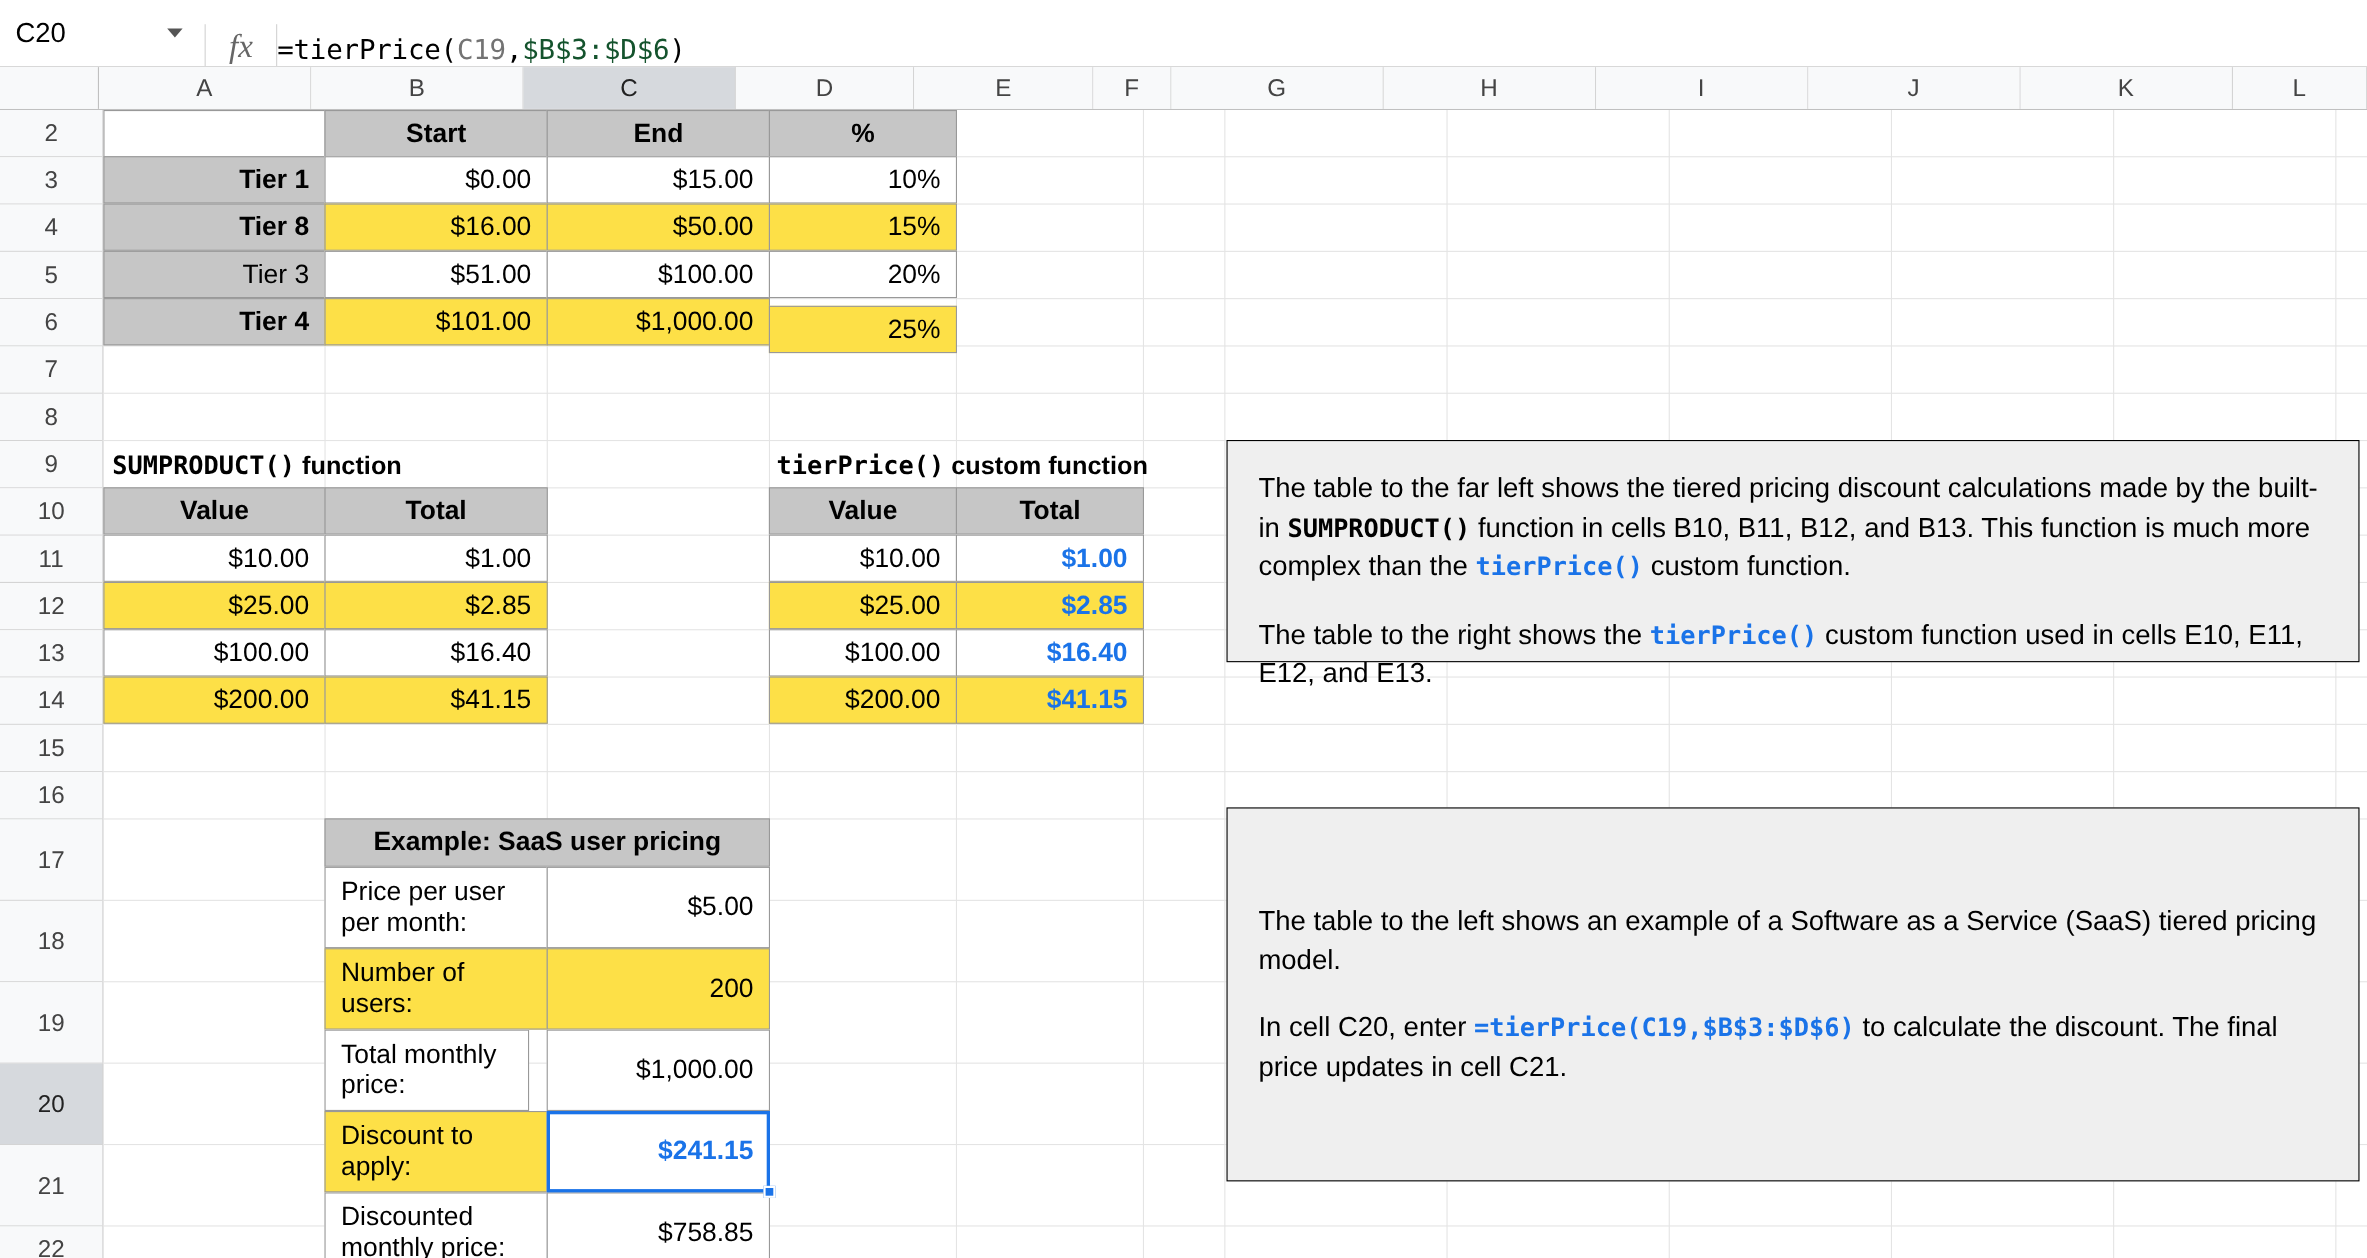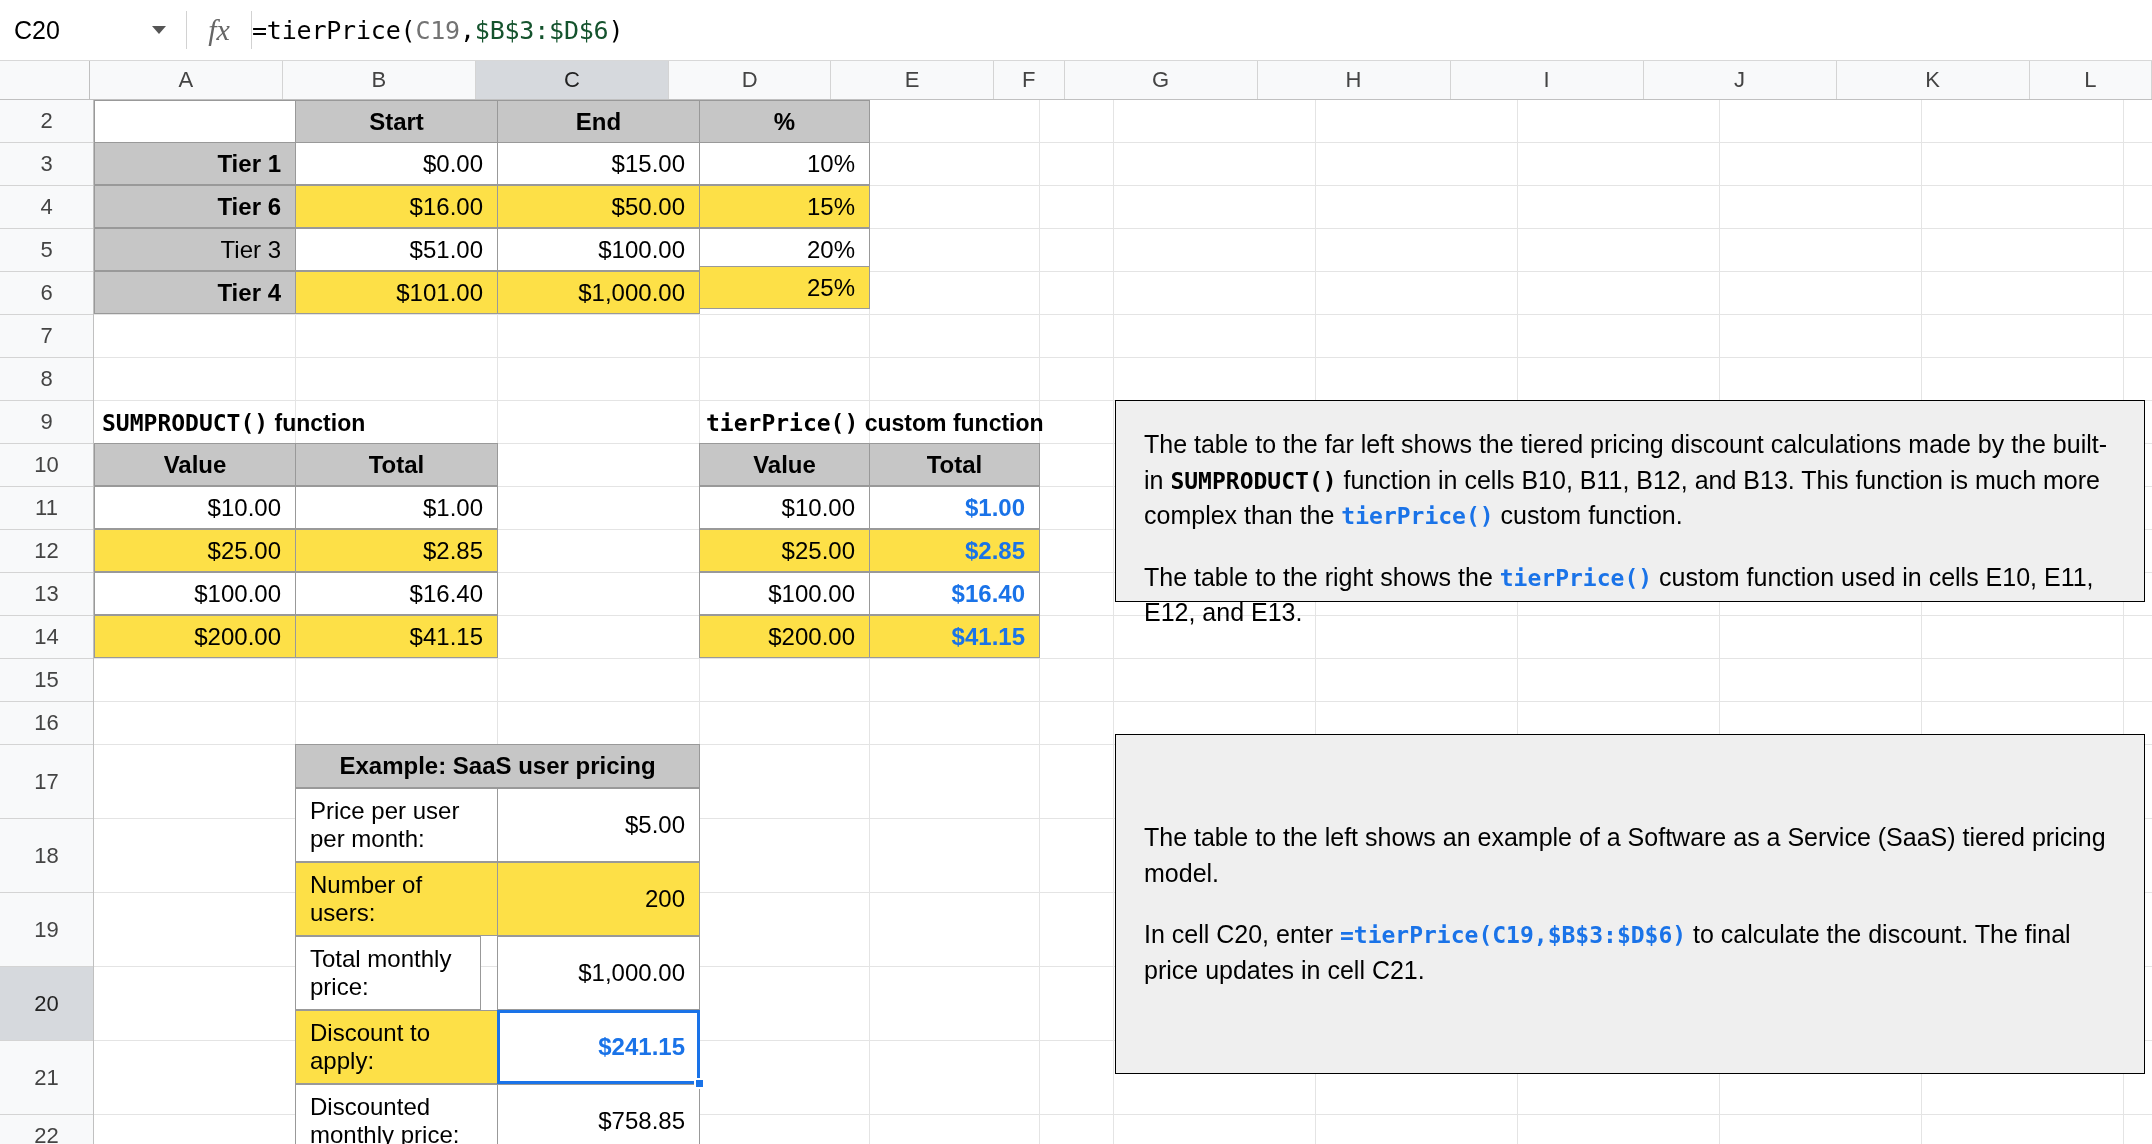--- a/index.html
+++ b/index.html
@@ -13,21 +13,21 @@
     height: 1144px;
     overflow: hidden;
     position: relative;
     color: #000;
   }
 
   
   .formula-bar {
     height: 60px;
     display: flex;
-    align-items: center;
+    align-items: flex-end;
     border-bottom: 1px solid #d8d8d8;
     background: #ffffff;
     position: relative;
   }
   .namebox {
     width: 186px;
     height: 60px;
     display: flex;
     align-items: center;
     padding-left: 14px;
@@ -316,34 +316,34 @@
       <div class="cell white bd" style="left:0;top:0;width:202px;height:43px"></div>
       <div class="cell c hdr-grey bd" style="left:201px;top:0;width:203px;height:43px">Start</div>
       <div class="cell c hdr-grey bd" style="left:403px;top:0;width:203px;height:43px">End</div>
       <div class="cell c hdr-grey bd" style="left:605px;top:0;width:171px;height:43px">%</div>
 
       <div class="cell r hdr-grey bd" style="left:0;top:42px;width:202px;height:43px;font-weight:bold">Tier 1</div>
       <div class="cell r white bd" style="left:201px;top:42px;width:203px;height:43px">$0.00</div>
       <div class="cell r white bd" style="left:403px;top:42px;width:203px;height:43px">$15.00</div>
       <div class="cell r white bd" style="left:605px;top:42px;width:171px;height:43px">10%</div>
 
-      <div class="cell r hdr-grey bd" style="left:0;top:85px;width:202px;height:43px;font-weight:bold">Tier 6</div>
+      <div class="cell r hdr-grey bd" style="left:0;top:85px;width:202px;height:43px;font-weight:bold">Tier 8</div>
       <div class="cell r zebra bd" style="left:201px;top:85px;width:203px;height:43px">$16.00</div>
       <div class="cell r zebra bd" style="left:403px;top:85px;width:203px;height:43px">$50.00</div>
       <div class="cell r zebra bd" style="left:605px;top:85px;width:171px;height:43px">15%</div>
 
       <div class="cell r hdr-grey bd" style="left:0;top:128px;width:202px;height:43px;font-weight:normal">Tier 3</div>
       <div class="cell r white bd" style="left:201px;top:128px;width:203px;height:43px">$51.00</div>
       <div class="cell r white bd" style="left:403px;top:128px;width:203px;height:43px">$100.00</div>
       <div class="cell r white bd" style="left:605px;top:128px;width:171px;height:43px">20%</div>
 
       <div class="cell r hdr-grey bd" style="left:0;top:171px;width:202px;height:43px;font-weight:bold">Tier 4</div>
       <div class="cell r zebra bd" style="left:201px;top:171px;width:203px;height:43px">$101.00</div>
       <div class="cell r zebra bd" style="left:403px;top:171px;width:203px;height:43px">$1,000.00</div>
-      <div class="cell r zebra bd" style="left:605px;top:166px;width:171px;height:43px">25%</div>
+      <div class="cell r zebra bd" style="left:605px;top:178px;width:171px;height:43px">25%</div>
 
       <div class="label-mono" style="left:8px;top:310px"><span>SUMPRODUCT()</span><span class="plain"> function</span></div>
 
       <div class="cell c hdr-grey bd" style="left:0;top:343px;width:202px;height:43px">Value</div>
       <div class="cell c hdr-grey bd" style="left:201px;top:343px;width:203px;height:43px">Total</div>
 
       <div class="cell r white bd" style="left:0;top:386px;width:202px;height:43px">$10.00</div>
       <div class="cell r white bd" style="left:201px;top:386px;width:203px;height:43px">$1.00</div>
       <div class="cell r zebra bd" style="left:0;top:429px;width:202px;height:43px">$25.00</div>
       <div class="cell r zebra bd" style="left:201px;top:429px;width:203px;height:43px">$2.85</div>

